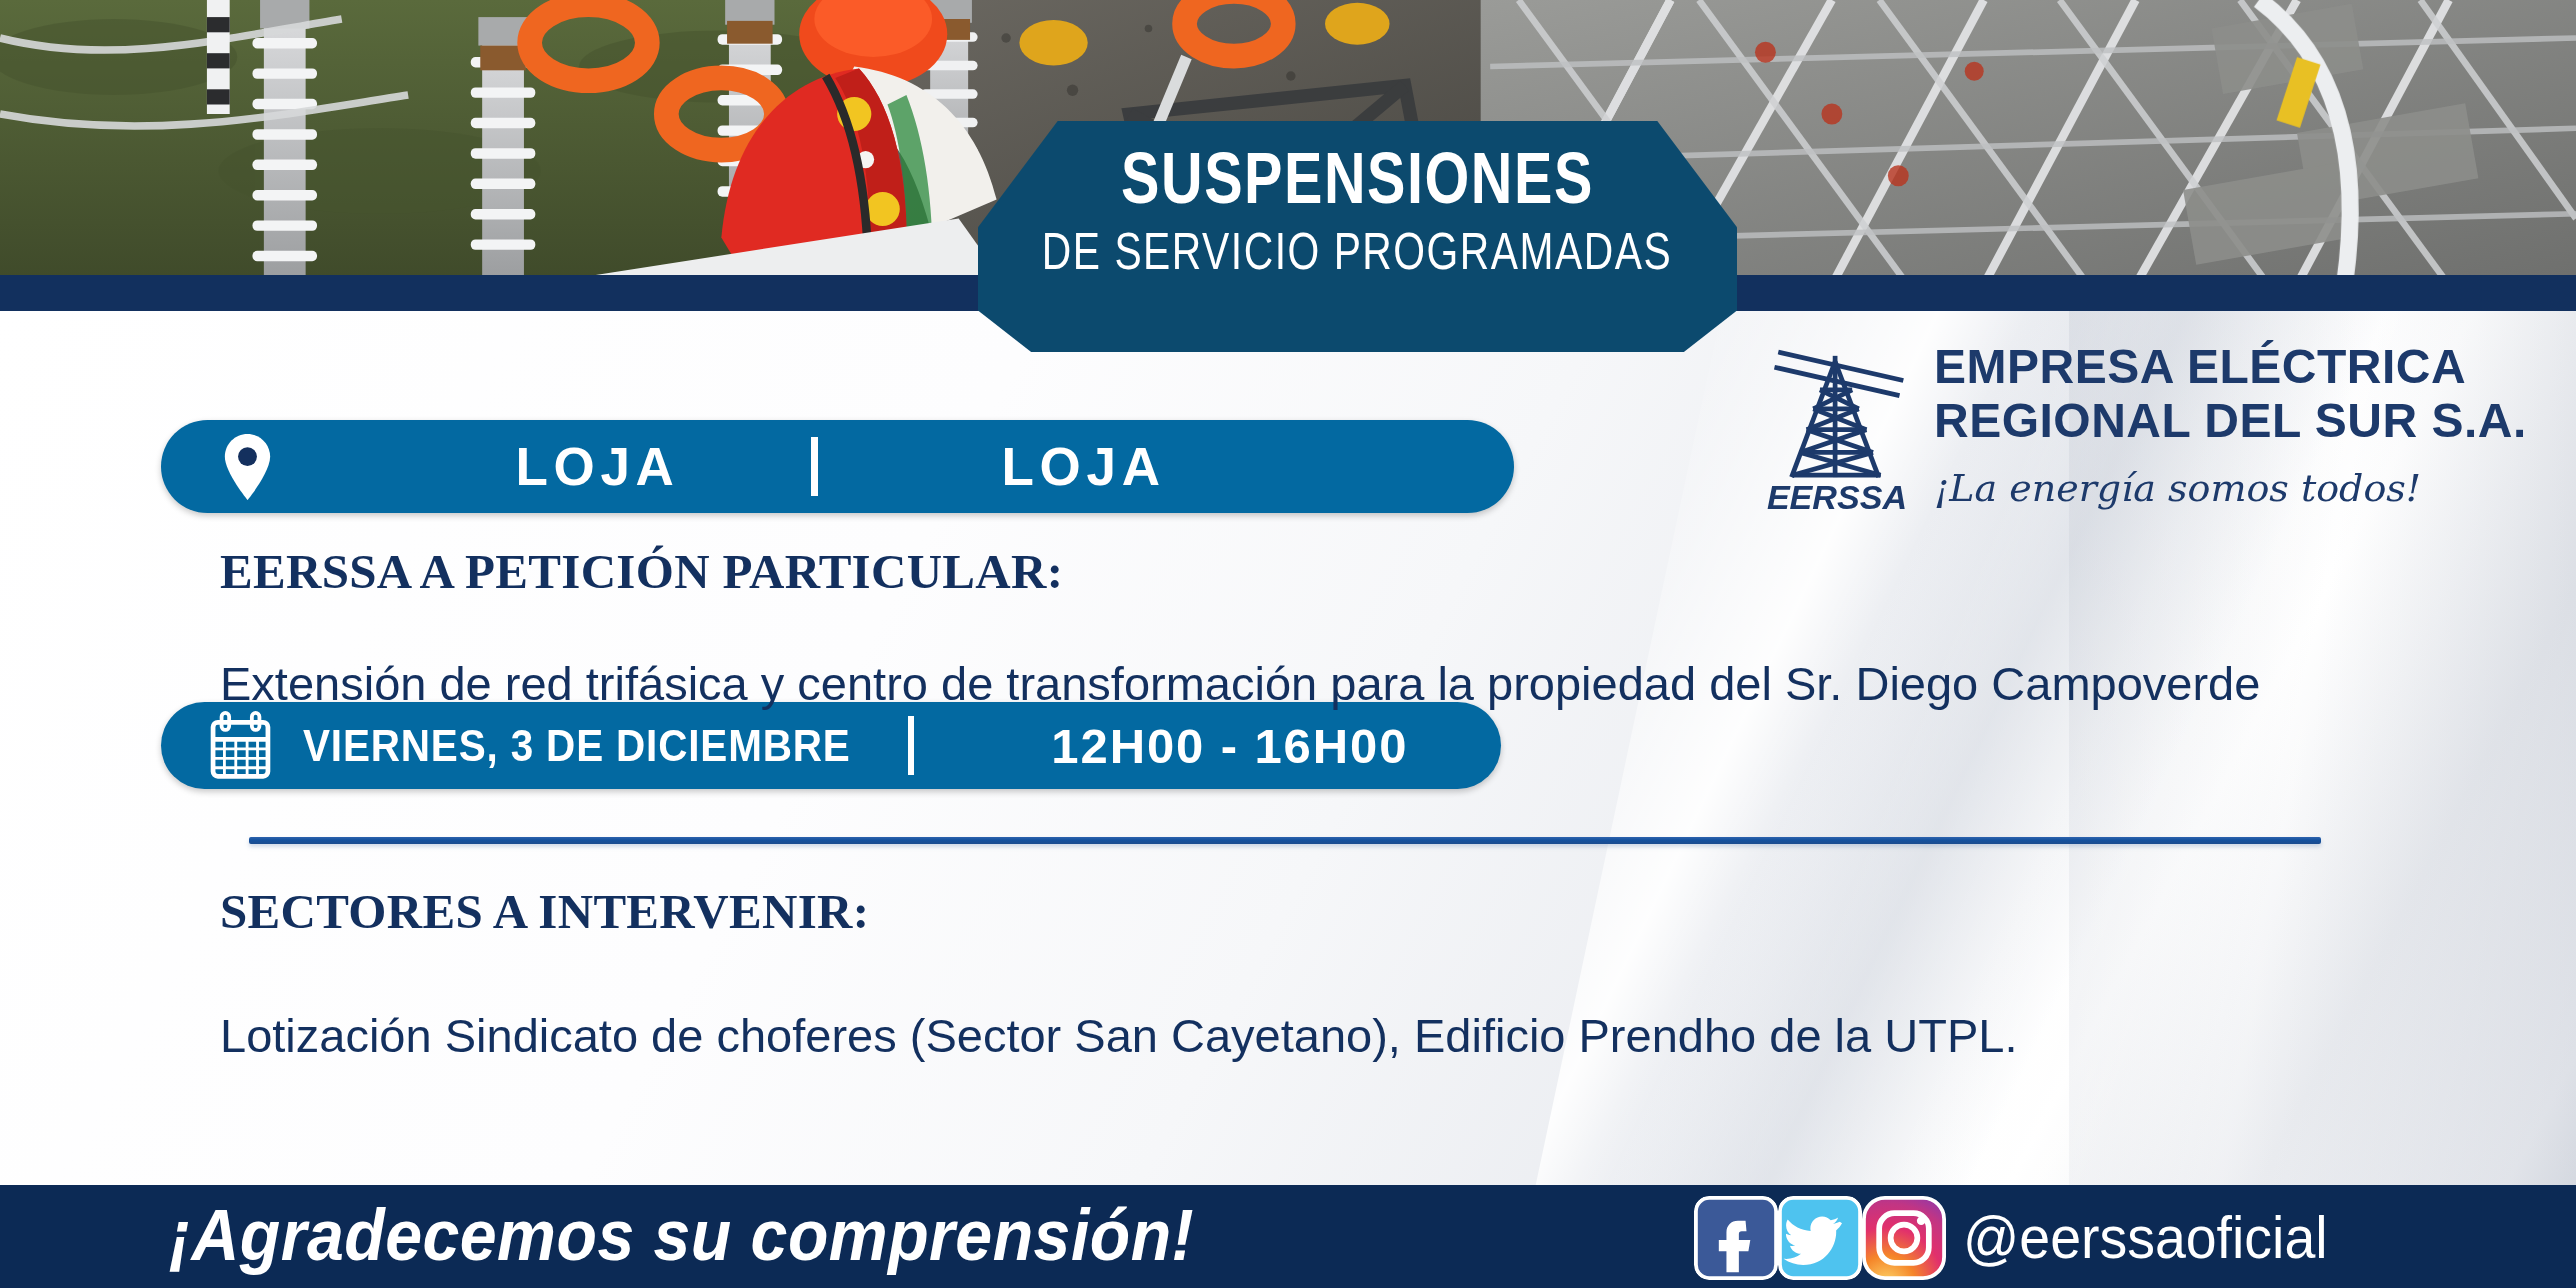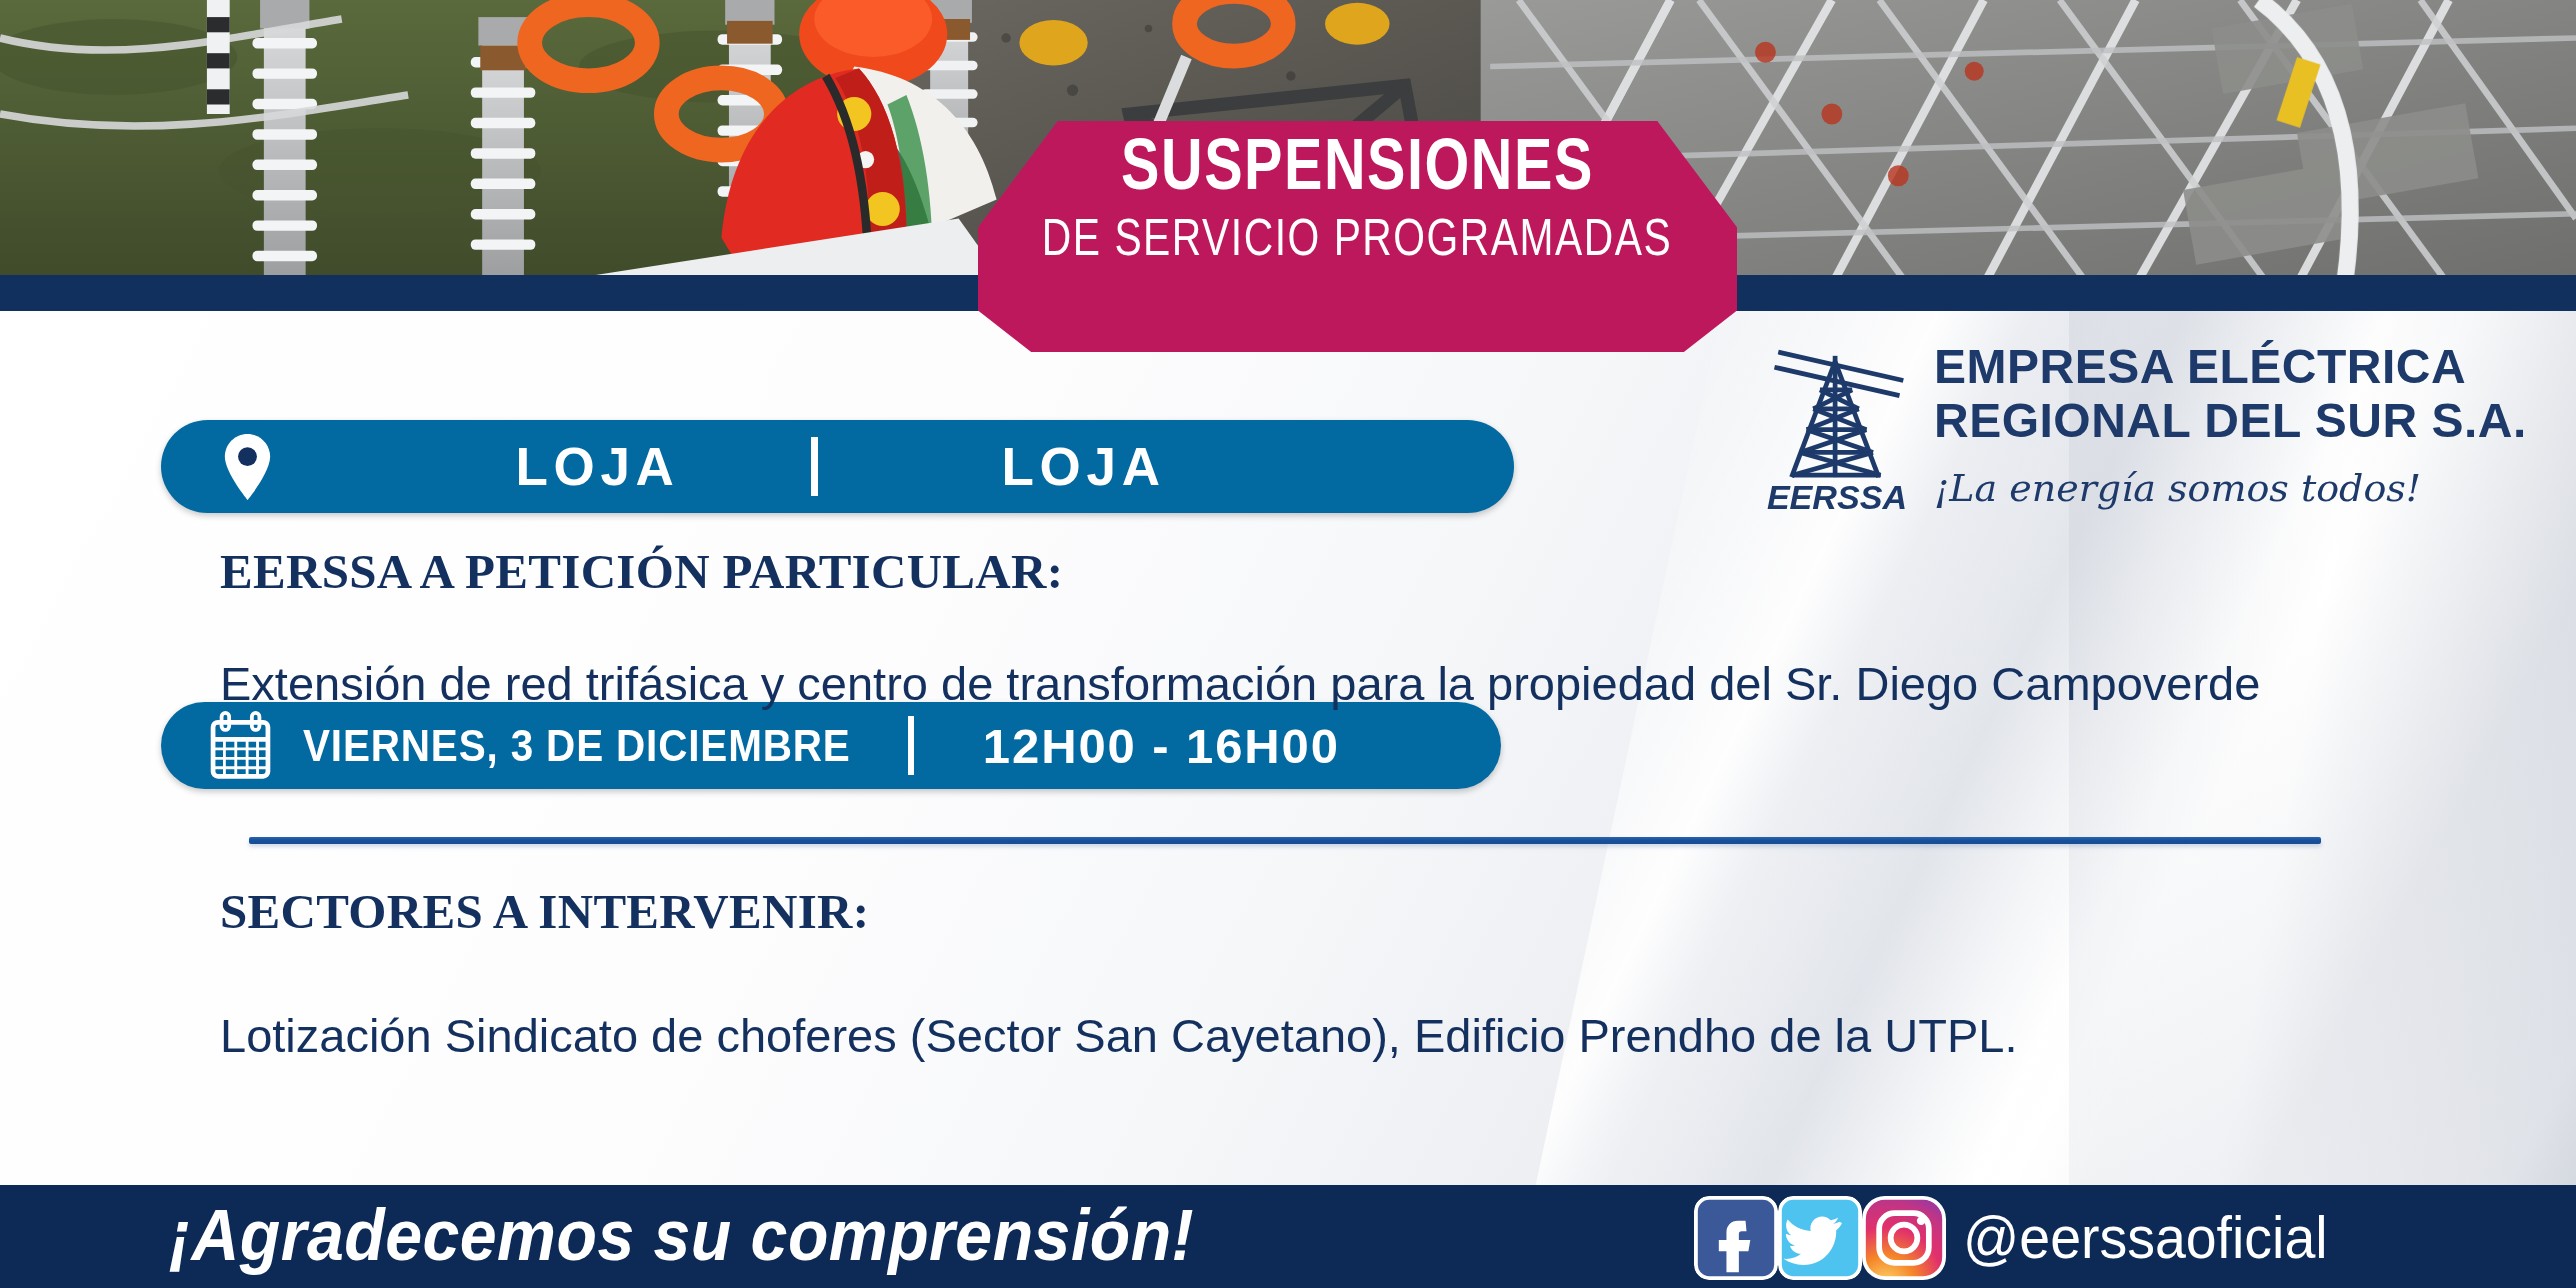--- a/index.html
+++ b/index.html
@@ -47,24 +47,24 @@
 
   
   .header-bar{
     position:absolute; left:0; top:275px; width:2576px; height:36px;
     background:#12305e;
   }
 
   
   .badge{
     position:absolute; left:978px; top:121px; width:759px; height:231px;
-    background:#be185d;
+    background:#0c4a6e;
     clip-path:polygon(10.5% 0%, 89.5% 0%, 100% 46%, 100% 82%, 93% 100%, 7% 100%, 0% 82%, 0% 46%);
     display:flex; flex-direction:column; align-items:center; justify-content:flex-start;
-    padding-top:3px;
+    padding-top:17px;
   }
   .badge-title{
     color:#ffffff; font-weight:700; font-size:72px; letter-spacing:1.9px;
     transform:scaleX(.80); transform-origin:center top; line-height:1.12;
     white-space:nowrap;
   }
   .badge-sub{
     color:#ffffff; font-weight:400; font-size:51px; letter-spacing:1.9px;
     transform:scaleX(.80); transform-origin:center top; margin-top:3.8px;
     white-space:nowrap;
@@ -105,21 +105,21 @@
   .loc-a{ width:427px; margin-left:109px; font-size:53px; letter-spacing:5.7px; }
   .loc-b{ width:532px; font-size:53px; letter-spacing:5.7px; }
   .pill-sep{
     width:6.6px; height:59px; background:#ffffff; flex:0 0 auto;
   }
   .date-a{
     margin-left:30px; font-size:44px; letter-spacing:0.9px;
     transform:scaleX(.92); transform-origin:left center;
   }
   .date-b{
-    width:494px; font-size:49px; letter-spacing:1.9px;
+    width:494px; font-size:49px; letter-spacing:1.9px;text-align:right;
   }
   .sep-date{ margin-left:9.5px; }
 
   
   .hd{
     position:absolute; color:#13305f; font-weight:700; white-space:nowrap;font-family:Liberation Serif, serif;
   }
   .bd{
     position:absolute; color:#13305f; font-weight:400; white-space:nowrap;margin-top:37px;
   }

